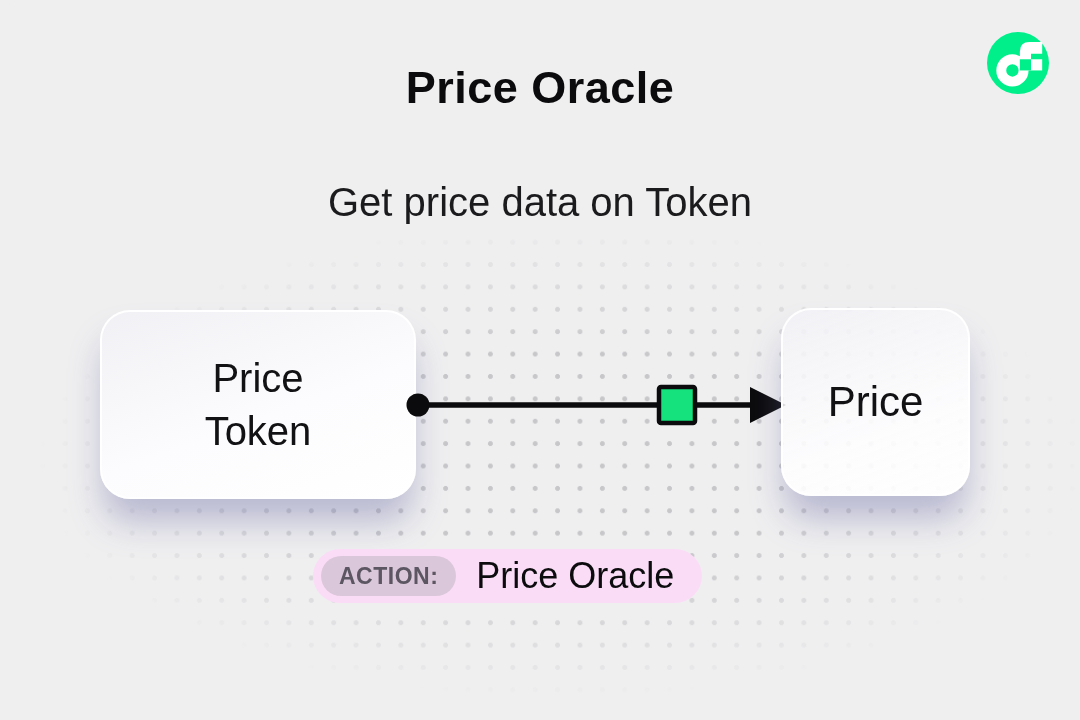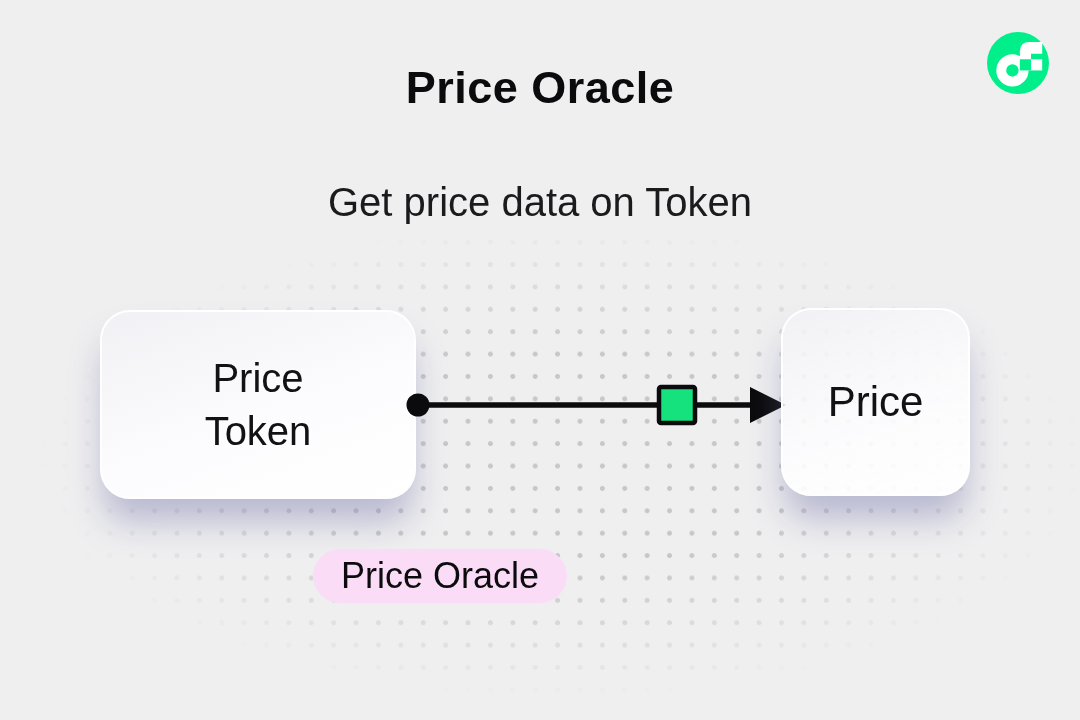--- a/index.html
+++ b/index.html
@@ -126,16 +126,17 @@
     <polygon points="350,8 350,44 386,26" fill="#0b0b0d"></polygon>
     <rect x="259" y="8" width="36" height="36" rx="2" fill="#15e27c" stroke="#0b0b0d" stroke-width="4.5"></rect>
     <circle cx="18" cy="26" r="11.5" fill="#0b0b0d"></circle>
   </svg>
 
   <div class="node node-target">
     <div>Price</div>
   </div>
 
   <div class="action-pill">
+    <div class="action-badge">ACTION:</div>
     <div class="action-label">Price Oracle</div>
   </div>
 
 </div>
 
 </body></html>

